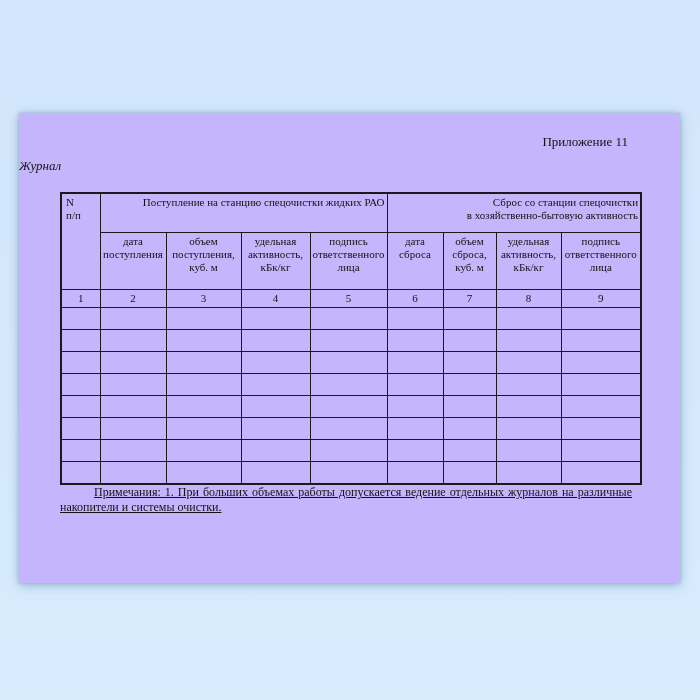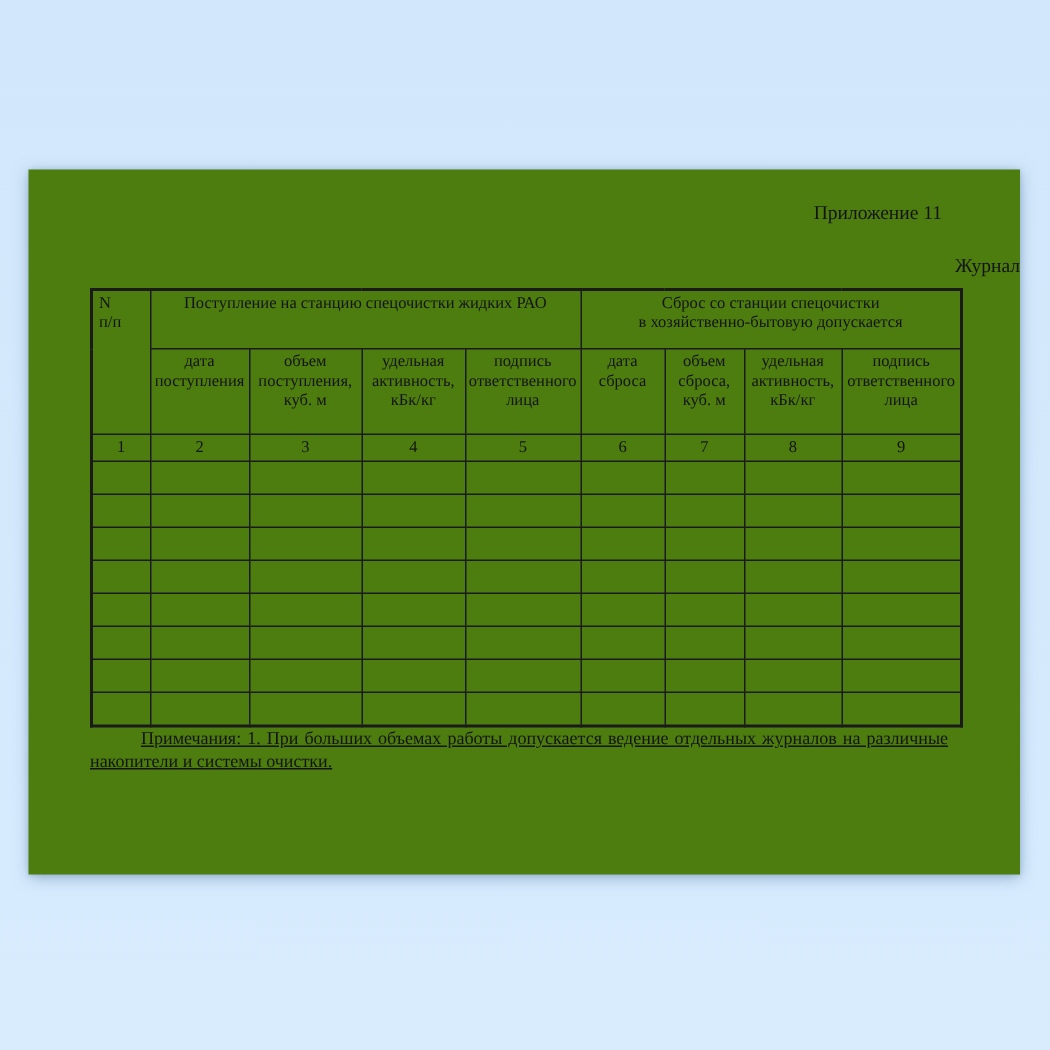--- a/index.html
+++ b/index.html
@@ -14,38 +14,39 @@
     font-family: "Liberation Serif", "DejaVu Serif", serif;
     color: #141414;
     overflow: hidden;
   }
   .page {
     position: absolute;
     left: 19px;
     top: 113px;
     width: 661px;
     height: 470px;
-    background: #4d7c0f;
+    background: #c4b5fd;
     box-shadow: 0 2px 10px rgba(104, 140, 175, 0.6), 0 0 3px rgba(120, 150, 180, 0.45);
   }
   .appendix {
     position: absolute;
     top: 21px;
     right: 52px;
     font-size: 13px;
     white-space: nowrap;
   }
   .doc-title {
     position: absolute;
-    top: 56px;
+    top: 45px;
     left: 0;
     width: 100%;
-    text-align: right;
+    text-align: left;
     font-size: 13px;
     line-height: 15px;
+    font-style: italic;
   }
   .doc-subtitle {
     position: absolute;
     top: 60px;
     left: 0;
     width: 100%;
     text-align: center;
     font-size: 13px;
     line-height: 15px;
   }
@@ -65,21 +66,21 @@
     padding: 2px 2px;
     font-weight: normal;
     overflow: hidden;
   }
   table.journal {
     border: 2px solid #1a1a1a;
   }
   tr.group-row th {
     height: 34px;
     vertical-align: top;
-    text-align: center;
+    text-align: right;
   }
   tr.group-row th.num-col-header {
     text-align: left;
     padding-left: 4px;
     vertical-align: top;
   }
   tr.sub-row th {
     height: 52px;
     vertical-align: top;
     text-align: center;
@@ -134,21 +135,21 @@
       <col style="width:53px">
       <col style="width:65px">
       <col style="width:80px">
     </colgroup>
     <thead>
       <tr class="group-row">
         <th class="num-col-header pre" rowspan="2">N
 п/п</th>
         <th colspan="4" class="pre">Поступление на станцию спецочистки жидких РАО</th>
         <th colspan="4" class="pre">Сброс со станции спецочистки
-в хозяйственно-бытовую допускается</th>
+в хозяйственно-бытовую активность</th>
       </tr>
       <tr class="sub-row">
         <th class="pre">дата
 поступления</th>
         <th class="pre">объем
 поступления,
 куб. м</th>
         <th class="pre">удельная
 активность,
 кБк/кг</th>

